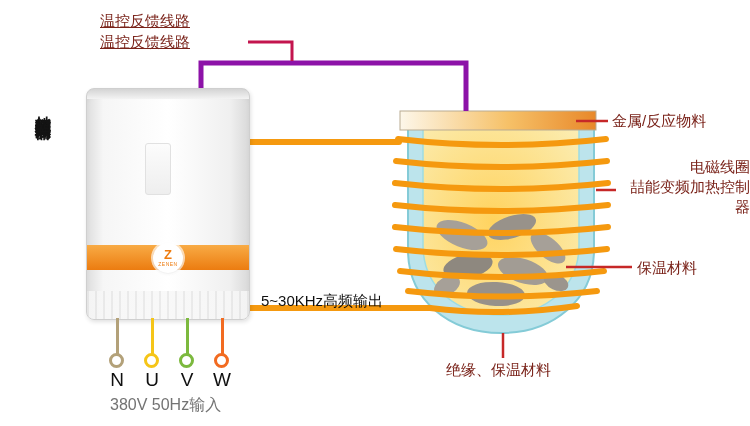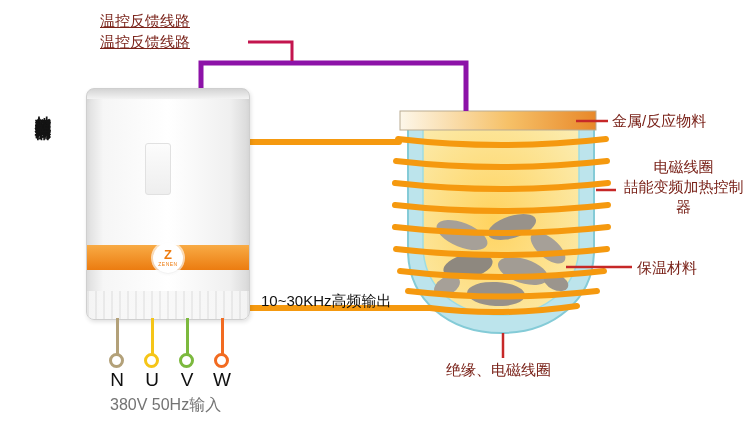--- a/index.html
+++ b/index.html
@@ -57,21 +57,21 @@
   .terminal-ring{position:absolute;top:353px;width:9px;height:9px;border-radius:50%;
     border:3.5px solid #888;background:#fff;}
   .terminal-label{position:absolute;top:369px;width:26px;text-align:center;
     font-size:19px;color:#101010;}
 
   .power-input{position:absolute;left:110px;top:395px;font-size:16px;color:#737373;}
   .hf-output{position:absolute;left:261px;top:292px;font-size:15px;color:#101010;}
 
   .label{position:absolute;font-size:15px;color:var(--label);}
   .label-container{left:612px;top:112px;}
-  .label-coil{left:617px;top:157px;line-height:20px;text-align:center;}
+  .label-coil{left:617px;top:157px;line-height:20px;text-align:right;}
   .label-material{left:637px;top:259px;}
   .label-insulation{left:446px;top:361px;}
 </style>
 </head>
 <body>
 
 <div class="stage">
 
   <svg class="layer" width="750" height="426" viewBox="0 0 750 426">
     <defs>
@@ -140,30 +140,30 @@
     <div class="cap"></div>
     <div class="window"></div>
     <div class="band"></div>
     <div class="vents"></div>
     <div class="logo">
       <span class="glyph">Z</span>
       <span class="brand">ZENEN</span>
     </div>
   </div>
 
-  <div class="hf-output">10~30KHz高频输出</div>
+  <div class="hf-output">5~30KHz高频输出</div>
   <div class="power-input">380V 50Hz输入</div>
 
   <div class="label label-container">金属/反应物料</div>
   <div class="label label-coil">
     <div>电磁线圈</div>
     <div>喆能变频加热控制器</div>
   </div>
   <div class="label label-material">保温材料</div>
-  <div class="label label-insulation">绝缘、电磁线圈</div>
+  <div class="label label-insulation">绝缘、保温材料</div>
 
 <div class="terminal-wire" style="left: 116px; background: rgb(179, 161, 121);"></div>
     <div class="terminal-ring" style="left: 109px; border-color: rgb(179, 161, 121);"></div>
     <div class="terminal-label" style="left: 104px;">N</div>
     <div class="terminal-wire" style="left: 151px; background: rgb(245, 197, 24);"></div>
     <div class="terminal-ring" style="left: 144px; border-color: rgb(245, 197, 24);"></div>
     <div class="terminal-label" style="left: 139px;">U</div>
     <div class="terminal-wire" style="left: 186px; background: rgb(124, 185, 62);"></div>
     <div class="terminal-ring" style="left: 179px; border-color: rgb(124, 185, 62);"></div>
     <div class="terminal-label" style="left: 174px;">V</div>

